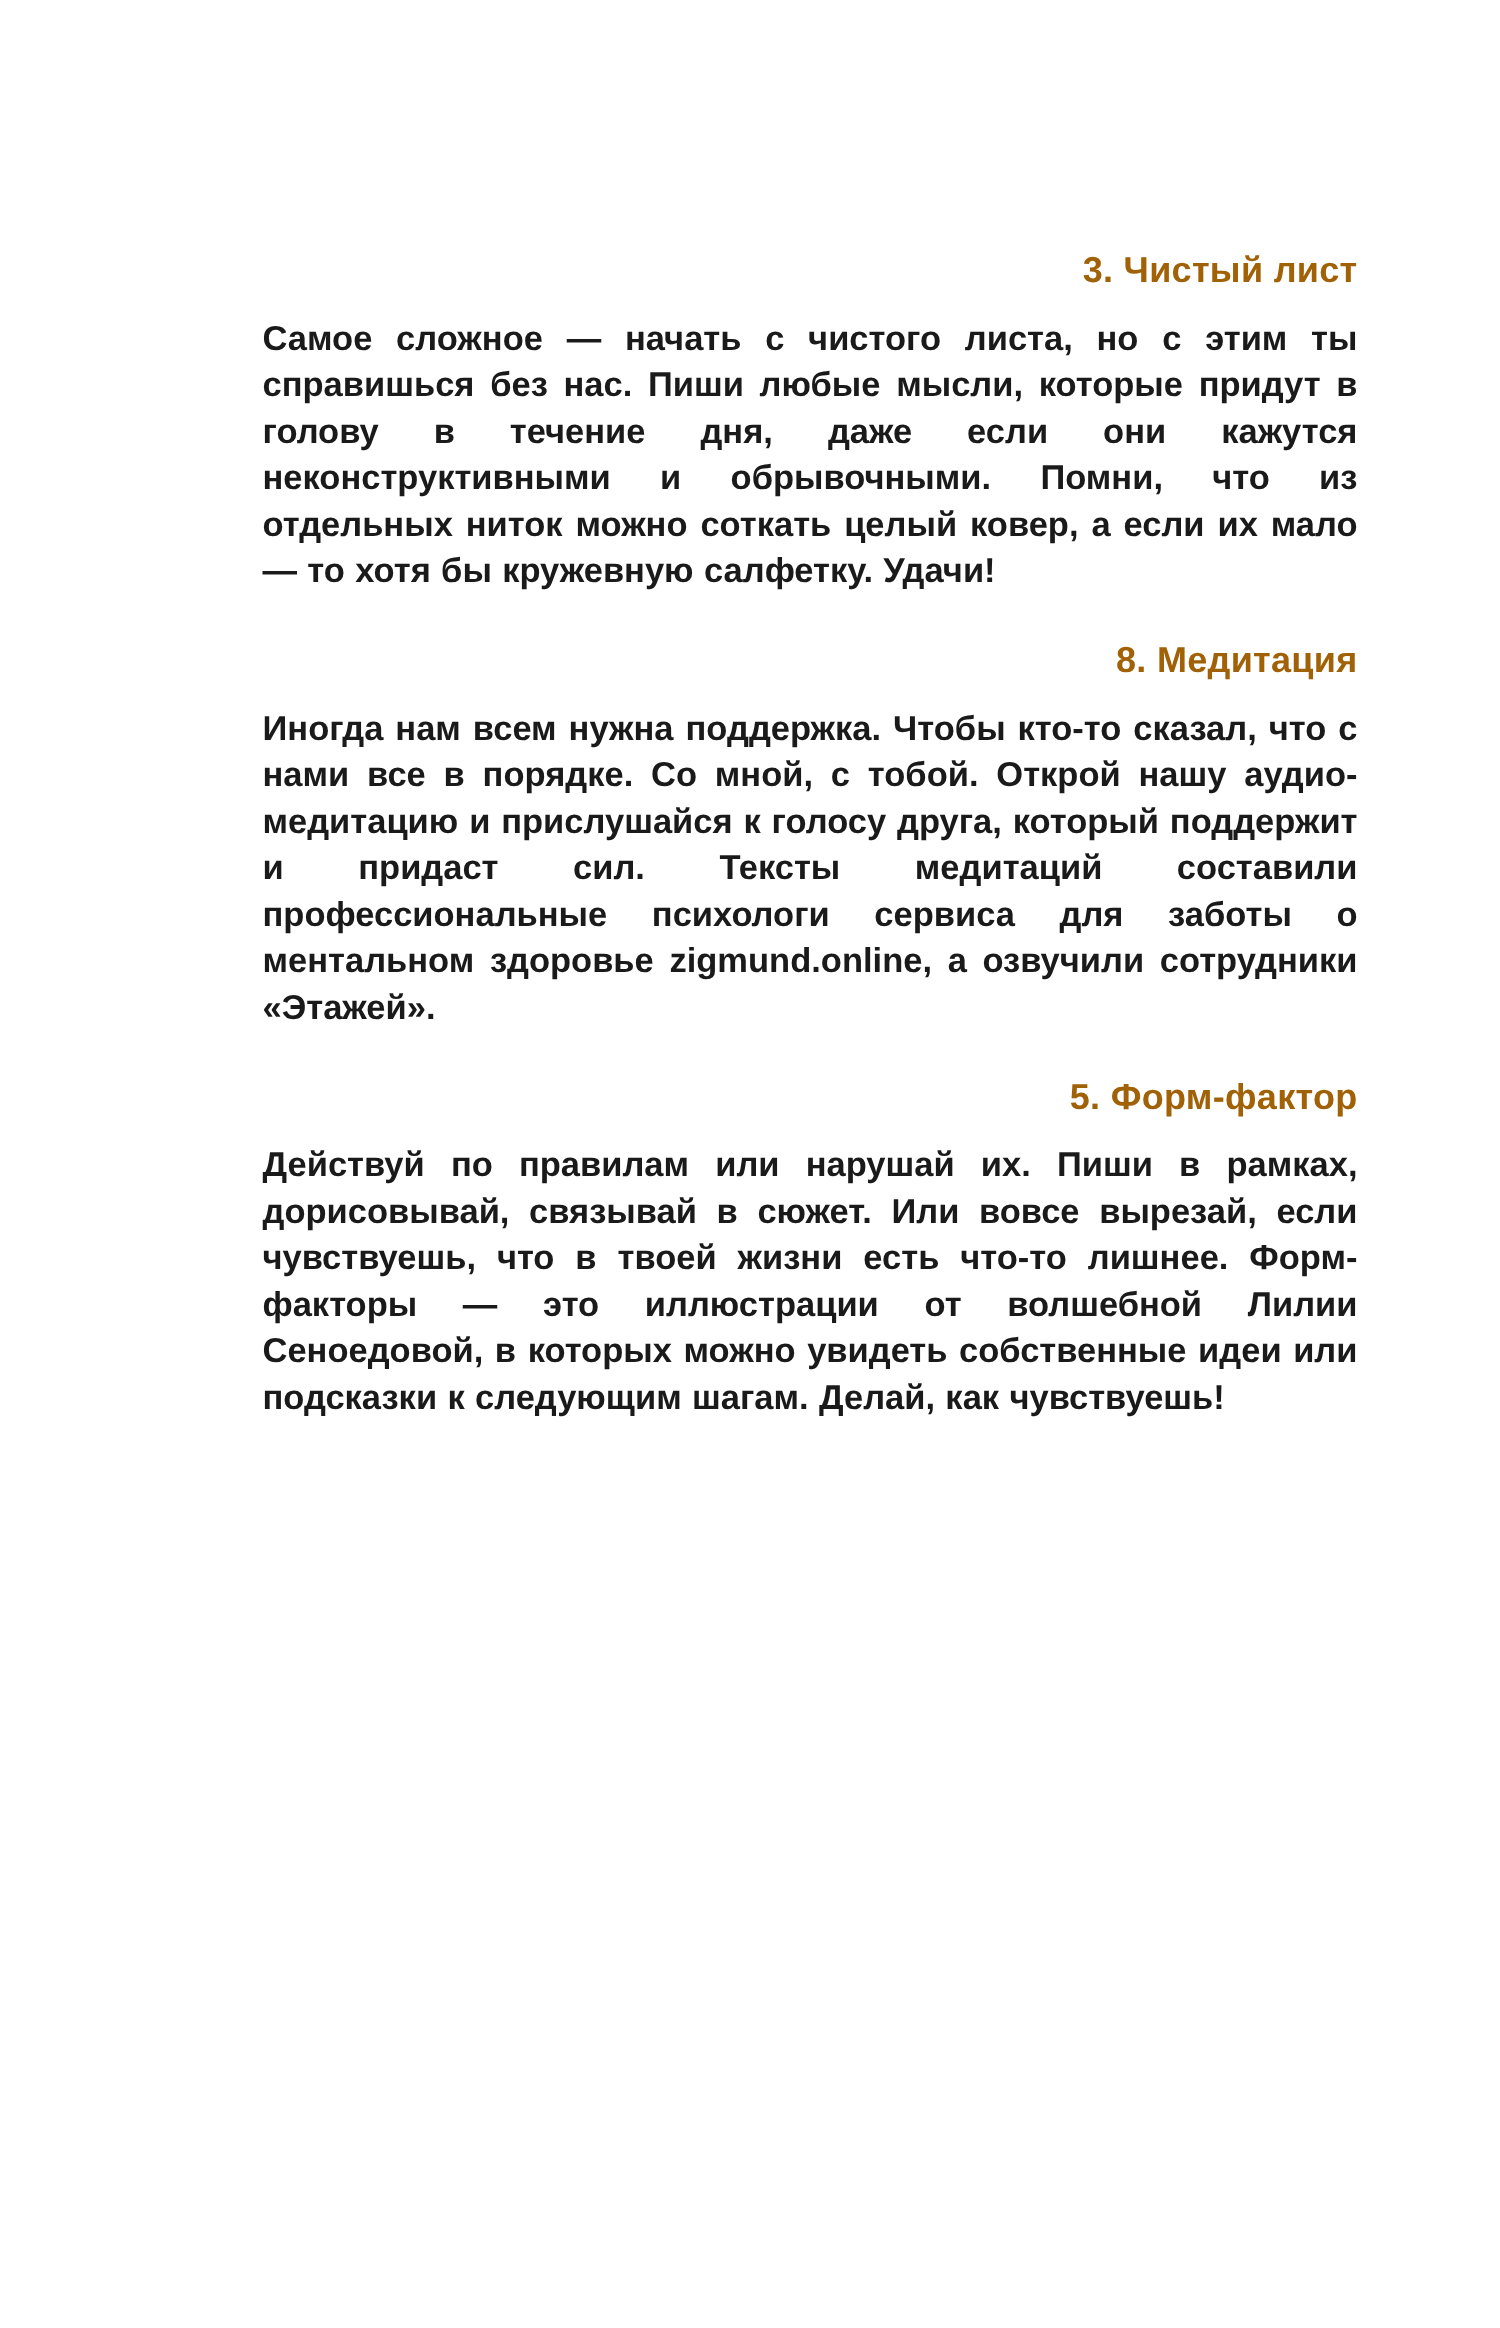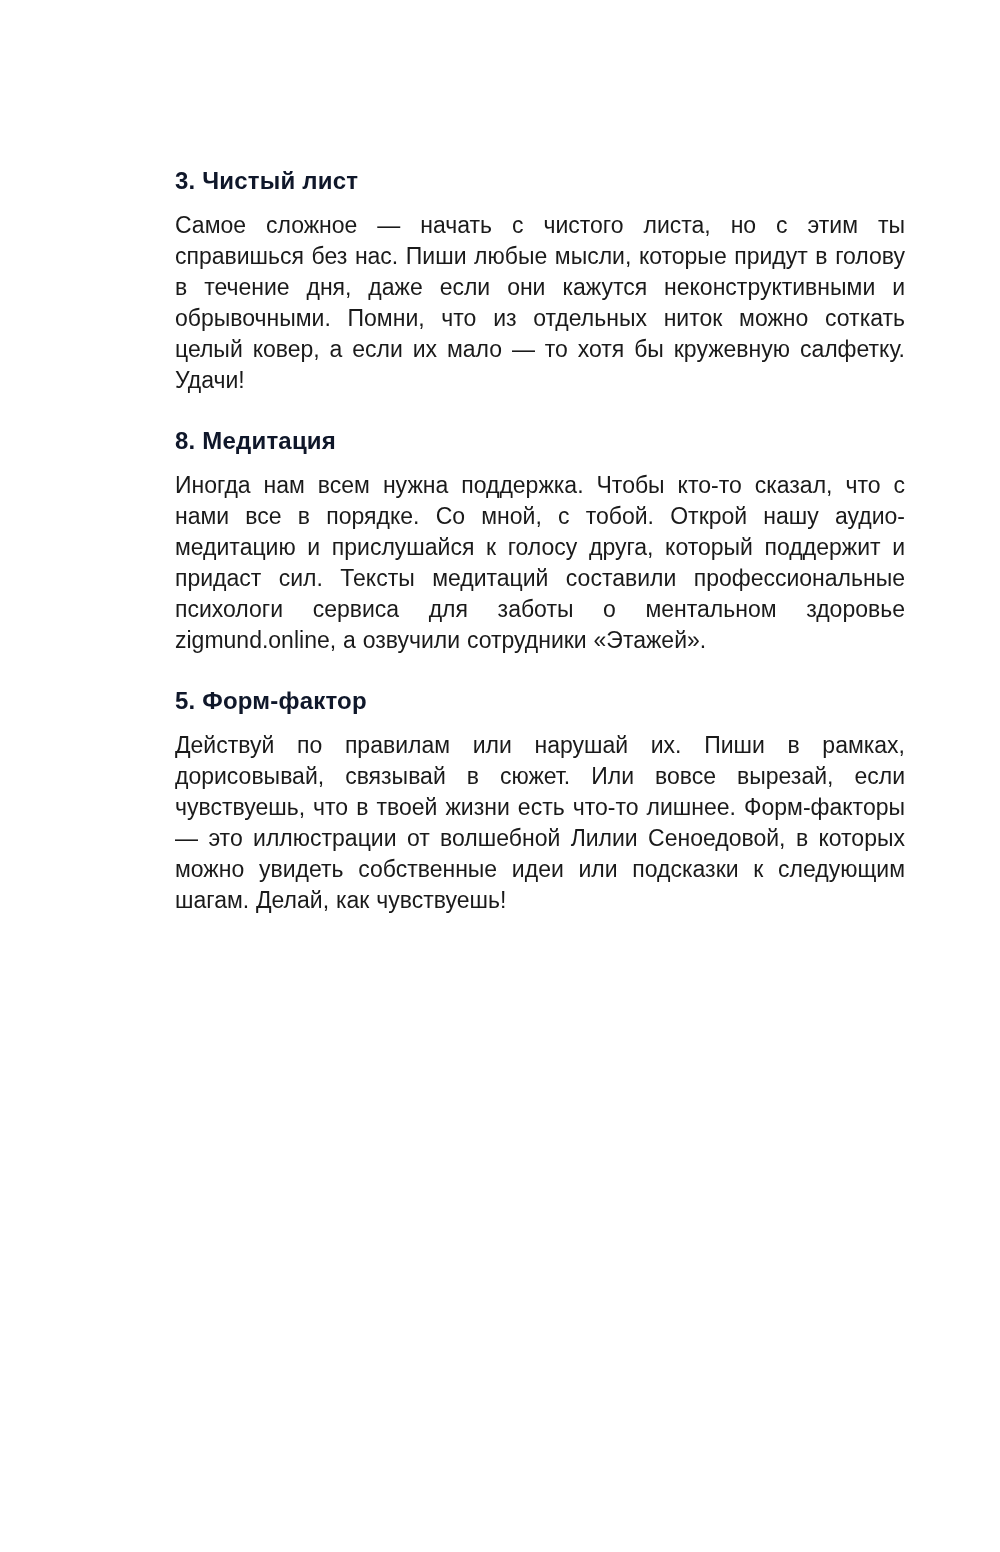--- a/index.html
+++ b/index.html
@@ -22,31 +22,32 @@
     padding: 166px 95px 0 175px;
     background: #ffffff;
   }
   .section {
     margin: 0 0 28px 0;
   }
   .section-heading {
     font-size: 24px;
     line-height: 30px;
     font-weight: bold;
-    color: #0f172a;
+    color: #a16207;
     margin: 0 0 14px 0;
     letter-spacing: 0.2px;
+    text-align: right;
   }
   .section + .section .section-heading {
     margin-top: 30px;
   }
   .section-body {
     font-size: 23px;
     line-height: 31px;
-    font-weight: normal;
+    font-weight: bold;
     color: #1a1a1a;
     text-align: justify;
     margin: 0;
     word-spacing: 0.5px;
   }
 </style>
 </head>
 <body>
 
 <div class="page">

